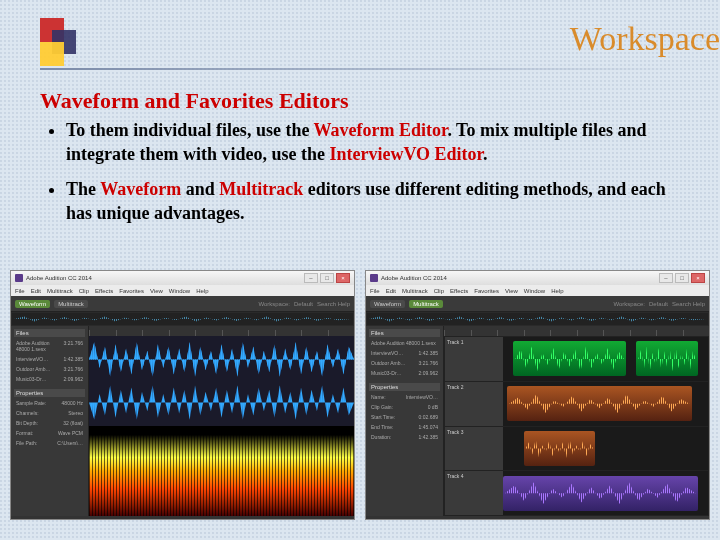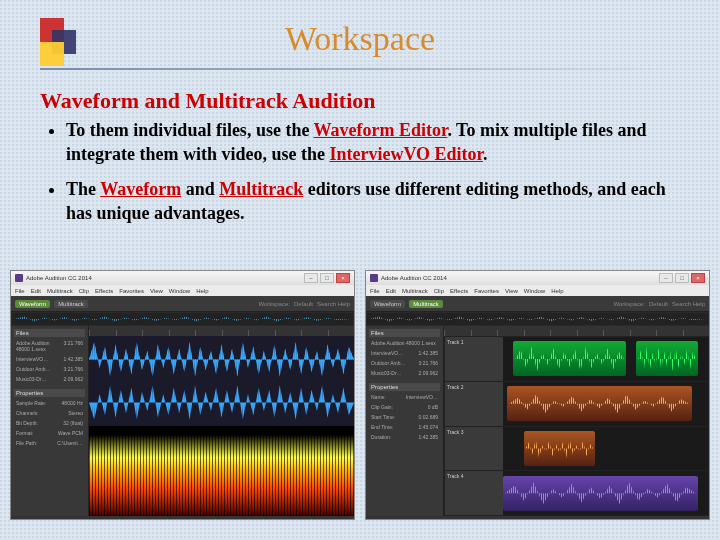--- a/index.html
+++ b/index.html
@@ -21,21 +21,21 @@
     height: 46px;
   }
   .logo .sq-red { position:absolute; width:24px; height:24px; background:#c33; top:0; left:0; }
   .logo .sq-blue { position:absolute; width:24px; height:24px; background:#336; top:12px; left:12px; opacity:0.9; }
   .logo .sq-yellow { position:absolute; width:24px; height:24px; background:#fc3; top:24px; left:0; opacity:0.95; }
   .title {
     position: absolute;
     top: 20px;
     left: 0;
     width: 720px;
-    text-align: center;
+    text-align: right;
     font-size: 34px;
     color: #d98b2b;
     font-family: "Times New Roman", serif;
   }
   .hr {
     position: absolute;
     top: 68px;
     left: 40px;
     width: 640px;
     height: 2px;
@@ -56,21 +56,21 @@
     width: 600px;
   }
   .bullets li {
     list-style: disc;
     font-size: 18px;
     font-weight: bold;
     color: #000;
     margin-bottom: 10px;
     line-height: 1.35;
   }
-  .bullets li .red { color: #c00; text-decoration: underline; }
+  .bullets li .red { color: #c00; }
   .shots {
     position: absolute;
     top: 270px;
     left: 10px;
     width: 700px;
     display: flex;
     gap: 10px;
   }
   .shot {
     width: 345px;
@@ -203,21 +203,21 @@
 <body>
 
 <div class="logo">
   <div class="sq-red"></div>
   <div class="sq-blue"></div>
   <div class="sq-yellow"></div>
 </div>
 
 <div class="title">Workspace</div>
 <div class="hr"></div>
-<div class="subtitle">Waveform and Multitrack Audition</div>
+<div class="subtitle">Waveform and Favorites Editors</div>
 
 <ul class="bullets">
   <li>
     <span>To them individual files, use the </span><span class="red">Waveform Editor</span><span>. To mix multiple files and integrate them with video, use the </span><span class="red">InterviewVO Editor</span><span>.</span>
   </li>
   <li>
     <span>The </span><span class="red">Waveform</span><span> and </span><span class="red">Multitrack</span><span> editors use different editing methods, and each has unique advantages.</span>
   </li>
 </ul>
 

